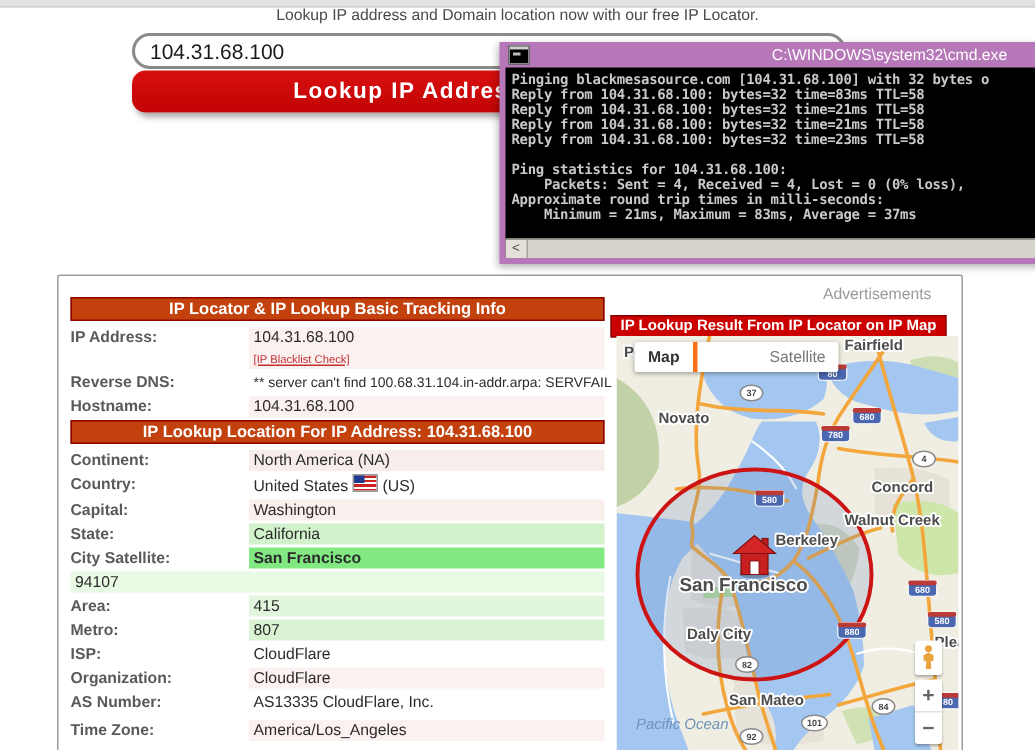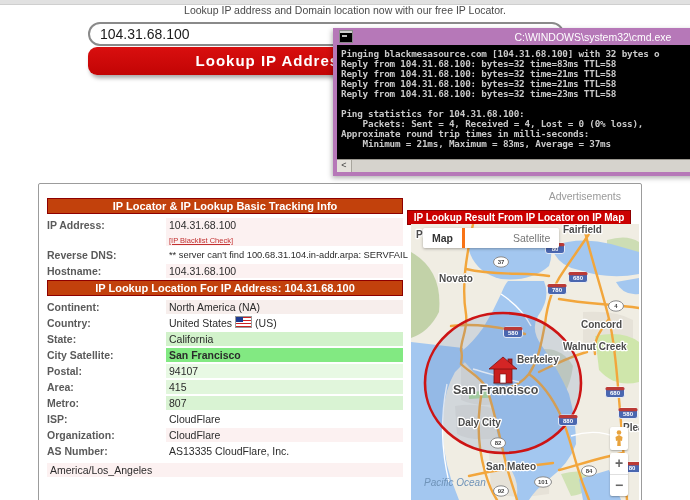--- a/index.html
+++ b/index.html
@@ -133,29 +133,32 @@
       <div id="rows-location">
           <div class="trow">
             <div class="tlbl">Continent:</div>
             <div class="tval" style="background: rgb(247, 238, 236);"><span>North America (NA)</span></div>
           </div>
           <div class="trow">
             <div class="tlbl">Country:</div>
             <div class="tval" style="background: rgb(255, 255, 255);"><span>United States</span><span class="usflag"><span class="canton"></span></span><span>(US)</span></div>
           </div>
           <div class="trow">
+            <div class="tlbl">Capital:</div>
+            <div class="tval" style="background: rgb(249, 239, 237);"><span>Washington</span></div>
+          </div>
+          <div class="trow">
             <div class="tlbl">State:</div>
             <div class="tval" style="background: rgb(210, 242, 203);"><span>California</span></div>
           </div>
           <div class="trow">
             <div class="tlbl">City Satellite:</div>
             <div class="tval" style="background: rgb(130, 233, 130);"><span style="font-weight: bold;">San Francisco</span></div>
           </div>
           <div class="trow">
-            <div class="tlbl">Postal:</div>
             <div class="tval" style="background: rgb(232, 249, 228);"><span>94107</span></div>
           </div>
           <div class="trow">
             <div class="tlbl">Area:</div>
             <div class="tval" style="background: rgb(225, 246, 220);"><span>415</span></div>
           </div>
           <div class="trow">
             <div class="tlbl">Metro:</div>
             <div class="tval" style="background: rgb(217, 243, 211);"><span>807</span></div>
           </div>
@@ -165,20 +168,21 @@
           </div>
           <div class="trow">
             <div class="tlbl">Organization:</div>
             <div class="tval" style="background: rgb(252, 241, 241);"><span>CloudFlare</span></div>
           </div>
           <div class="trow">
             <div class="tlbl">AS Number:</div>
             <div class="tval" style="background: rgb(255, 255, 255);"><span>AS13335 CloudFlare, Inc.</span></div>
           </div>
           <div class="trow gap-top">
+            <div class="tlbl">Time Zone:</div>
             <div class="tval" style="background: rgb(252, 241, 241);"><span>America/Los_Angeles</span></div>
           </div>
         </div>
     </div>
 
     <div class="ads">Advertisements</div>
     <div class="map-banner">IP Lookup Result From IP Locator on IP Map</div>
 
     <div class="map-wrap">
       <svg id="map-svg" width="228" height="276" viewBox="0 0 228 276" xmlns="http://www.w3.org/2000/svg">

